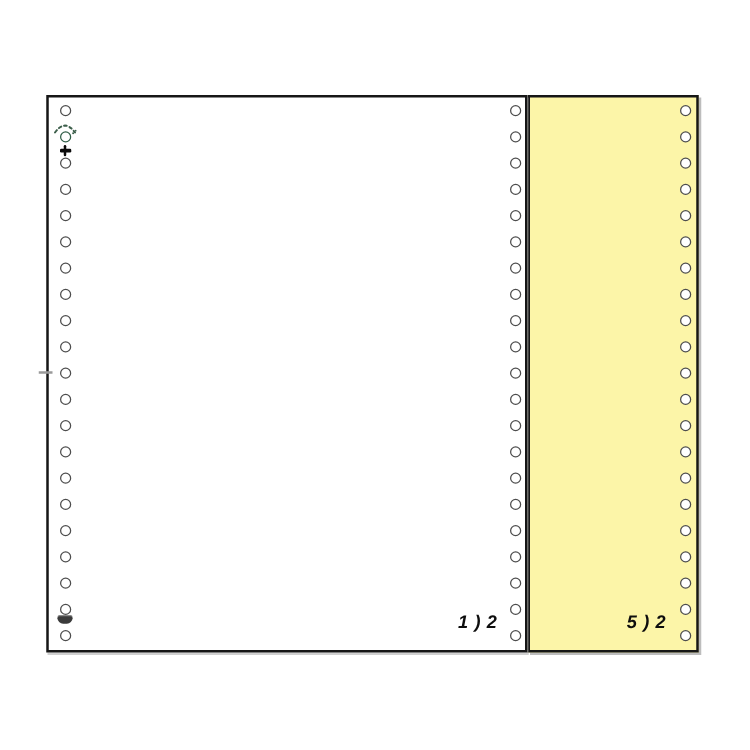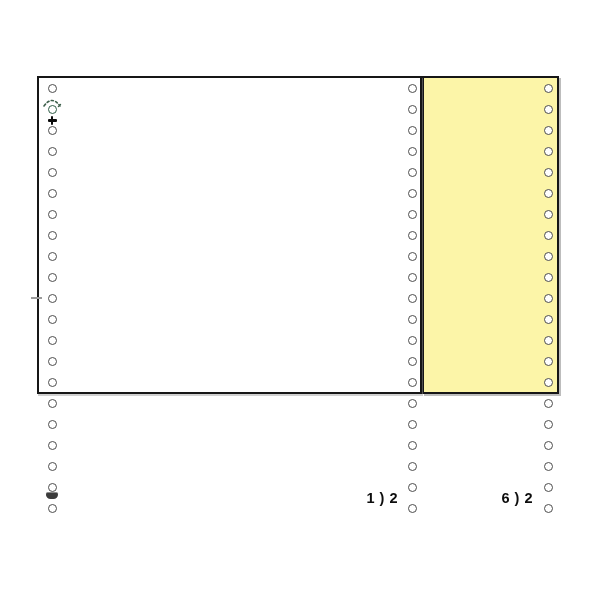--- a/index.html
+++ b/index.html
@@ -4,22 +4,23 @@
 <style>
   html,body{margin:0;padding:0;}
   body{
     width:600px;height:600px;background:#ffffff;
     font-family:"Liberation Sans", sans-serif;
     position:relative;overflow:hidden;
   }
   .stage{position:absolute;left:0;top:0;width:600px;height:600px;background:#ffffff;}
 
   .sheet{
-    position:absolute;top:76px;height:318px;box-sizing:border-box;
+    position:absolute;top:76px;height:446px;box-sizing:border-box;
     border:2px solid #161616;
+    font-style:italic;
   }
   .sheet.white{
     left:37px;width:385px;background:#ffffff;z-index:2;
     box-shadow:1px 2px 0 rgba(150,150,150,0.45);
   }
   .sheet.yellow{
     left:422px;width:137px;background:#fcf5a8;z-index:1;
     box-shadow:2px 2px 0 #bdbdbd;
   }
 
@@ -148,16 +149,16 @@
         <span class="hole" data-name="tractor-feed-hole"></span>
         <span class="hole" data-name="tractor-feed-hole"></span>
         <span class="hole" data-name="tractor-feed-hole"></span>
         <span class="hole" data-name="tractor-feed-hole"></span>
         <span class="hole" data-name="tractor-feed-hole"></span>
         <span class="hole" data-name="tractor-feed-hole"></span>
         <span class="hole" data-name="tractor-feed-hole"></span>
         <span class="hole" data-name="tractor-feed-hole"></span>
         <span class="hole" data-name="tractor-feed-hole"></span>
       </div>
-    <span class="page-label p2" data-name="yellow-page-label">6 ) 2</span>
+    <span class="page-label p2" data-name="yellow-page-label">5 ) 2</span>
   </div>
 
 </div>
 
 </body></html>

